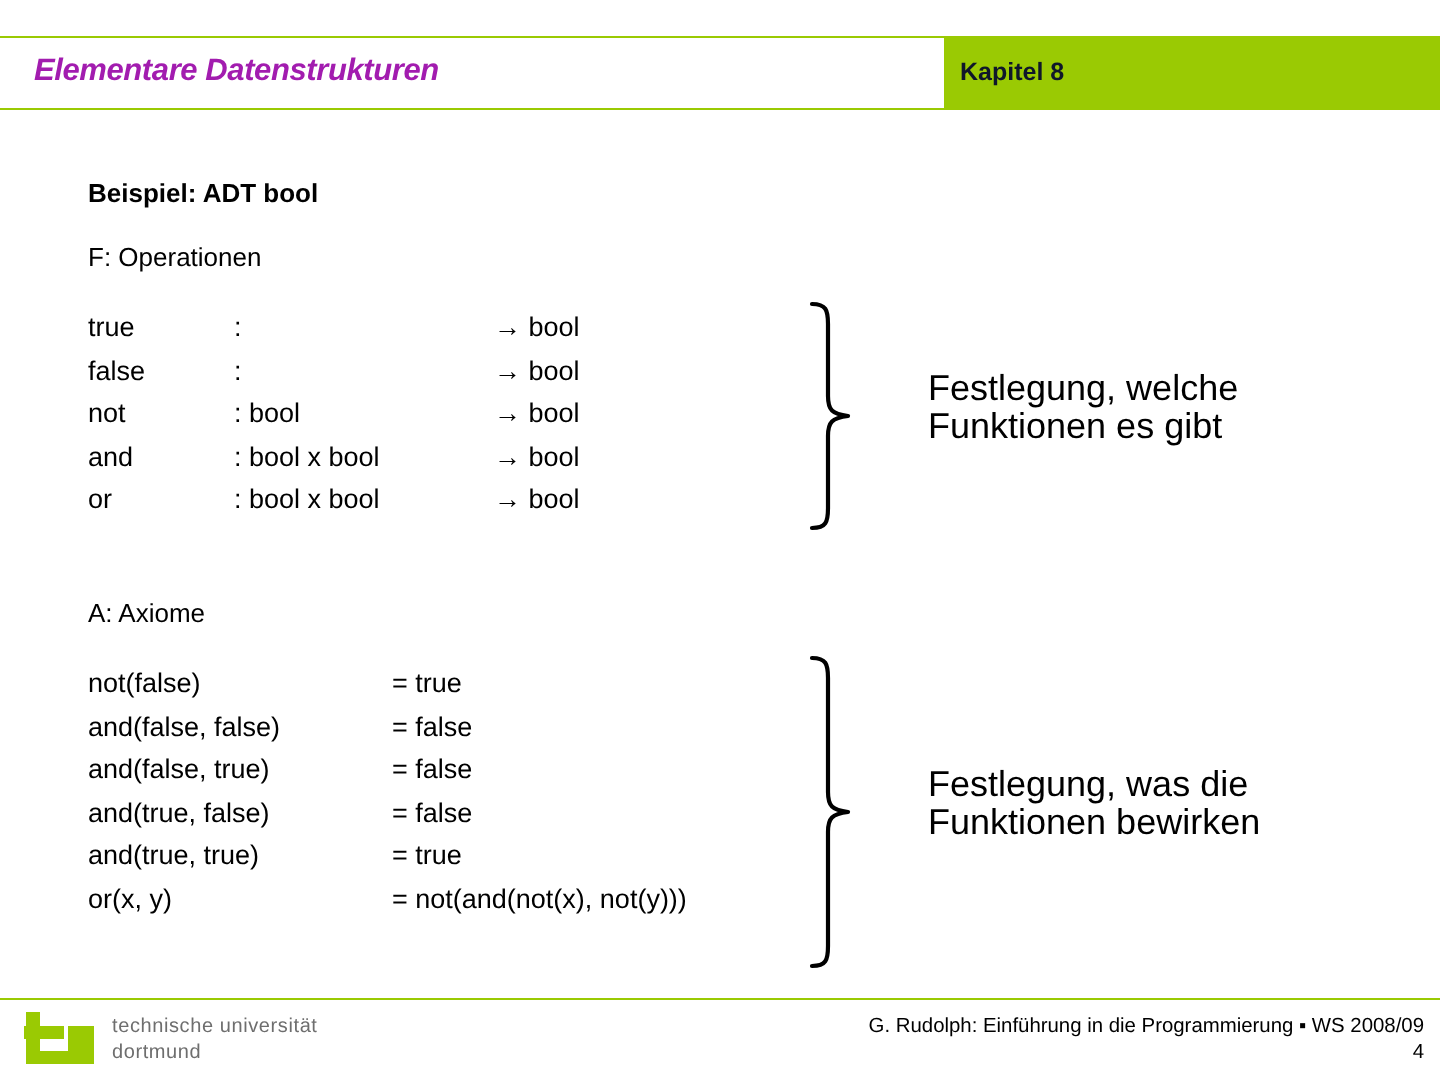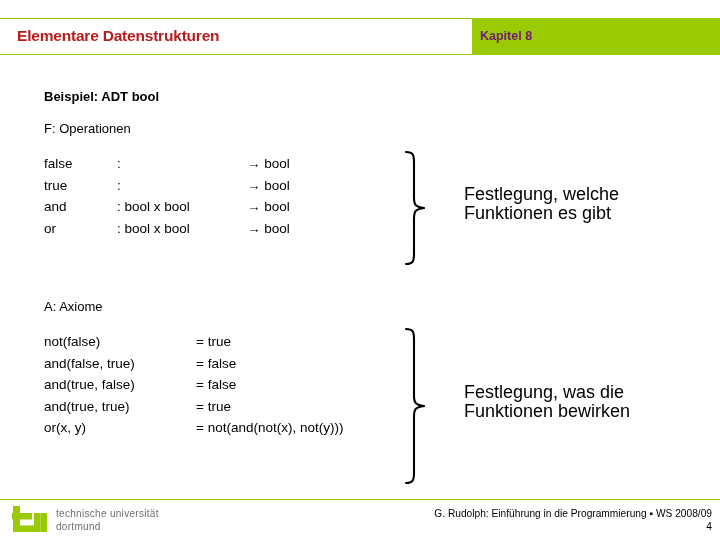--- a/index.html
+++ b/index.html
@@ -34,30 +34,31 @@
     background: #ffffff;
     box-sizing: border-box;
   }
   .header-title {
     position: absolute;
     left: 17px;
     top: 8px;
     font-size: 15.5px;
     font-weight: bold;
     letter-spacing: -0.2px;
-    color: #b91c1c;
-    white-space: nowrap;
+    color: #a21caf;
+    white-space: nowrap;
+    font-style: italic;
   }
   .header-chapter {
     position: absolute;
     left: 480px;
     top: 11px;
     font-size: 12.5px;
     font-weight: bold;
-    color: #701a75;
+    color: #0f172a;
     white-space: nowrap;
   }
 
   
   .slide-body {
     position: absolute;
     left: 16px;
     top: 0;
     width: 720px;
     height: 472px;
@@ -195,27 +196,32 @@
 
 <div class="slide-body">
 
   <div class="heading-bold" id="beispiel-heading">Beispiel: ADT bool</div>
 
   <div class="heading-plain" id="operationen-heading">F: Operationen</div>
 
   <table class="ops-table">
     <tbody>
       <tr>
+        <td class="ops-name">true</td>
+        <td class="ops-sig">:</td>
+        <td class="ops-ret">→ bool</td>
+      </tr>
+      <tr>
         <td class="ops-name">false</td>
         <td class="ops-sig">:</td>
         <td class="ops-ret">→ bool</td>
       </tr>
       <tr>
-        <td class="ops-name">true</td>
-        <td class="ops-sig">:</td>
+        <td class="ops-name">not</td>
+        <td class="ops-sig">: bool</td>
         <td class="ops-ret">→ bool</td>
       </tr>
       <tr>
         <td class="ops-name">and</td>
         <td class="ops-sig">: bool  x  bool</td>
         <td class="ops-ret">→ bool</td>
       </tr>
       <tr>
         <td class="ops-name">or</td>
         <td class="ops-sig">: bool  x  bool</td>
@@ -235,20 +241,24 @@
     <div>Funktionen es gibt</div>
   </div>
 
   <div class="heading-plain" id="axiome-heading">A: Axiome</div>
 
   <table class="ax-table">
     <tbody>
       <tr>
         <td class="ax-lhs">not(false)</td>
         <td class="ax-rhs">= true</td>
+      </tr>
+      <tr>
+        <td class="ax-lhs">and(false, false)</td>
+        <td class="ax-rhs">= false</td>
       </tr>
       <tr>
         <td class="ax-lhs">and(false, true)</td>
         <td class="ax-rhs">= false</td>
       </tr>
       <tr>
         <td class="ax-lhs">and(true, false)</td>
         <td class="ax-rhs">= false</td>
       </tr>
       <tr>

